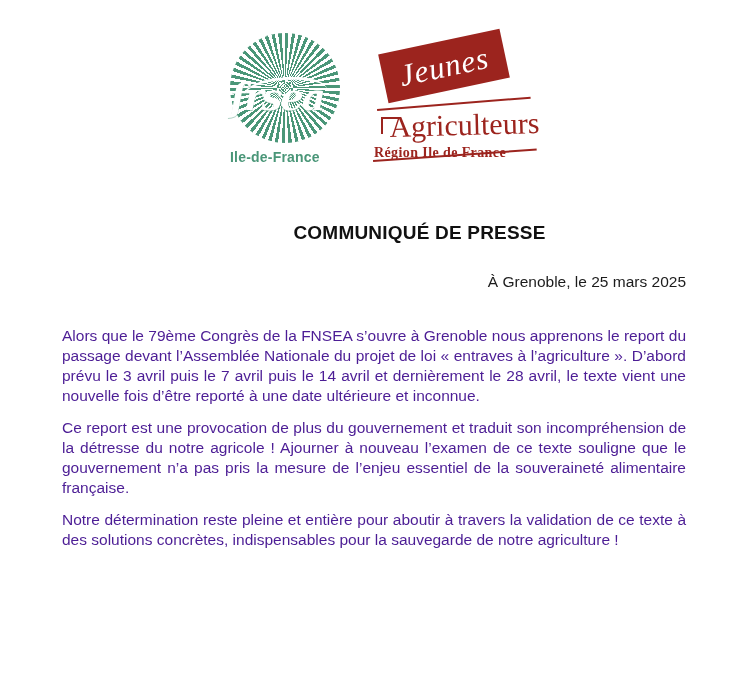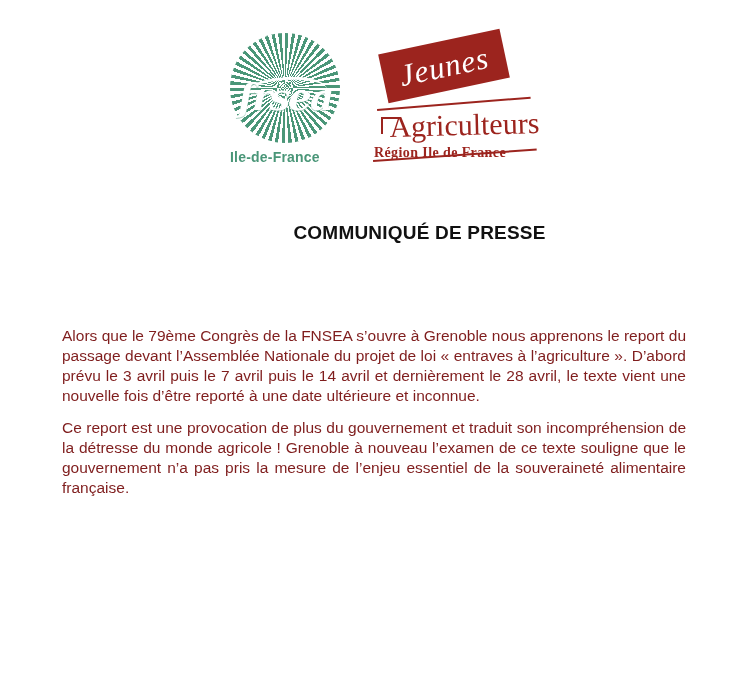--- a/index.html
+++ b/index.html
@@ -13,21 +13,21 @@
   .sunburst{
     position:relative;width:110px;height:110px;border-radius:50%;
     background:repeating-conic-gradient(from 0deg,#4a9678 0deg 3.6deg,#ffffff 3.6deg 7.2deg);
   }
   .frsea-wave{
     position:absolute;left:13px;top:44px;width:84px;height:13px;
     border-top:3px solid #fff;border-radius:50%/100% 100% 0 0;
     transform:rotate(-4deg);
   }
   .frsea-word{
-    position:absolute;left:0;top:46px;width:110px;text-align:center;
+    position:absolute;left:0;top:46px;width:110px;
     font-family:"DejaVu Serif",serif;font-style:italic;font-weight:bold;
     font-size:37px;line-height:1;color:#ffffff;letter-spacing:-2px;
     text-shadow:0 1px 0 rgba(74,150,120,.45);
   }
   .frsea-region{
     margin-top:6px;font-weight:bold;font-size:14px;
     color:#4a9678;letter-spacing:.2px;
   }
 
   
@@ -72,21 +72,21 @@
     position:absolute;left:62px;top:273px;width:624px;text-align:right;
     font-size:15.5px;color:#1c1c1c;
   }
   .content{position:absolute;left:62px;top:326px;width:624px;}
   .headline{
     margin:0 0 29px 0;font-size:18px;font-weight:bold;line-height:22px;
     text-align:justify;color:#111111;
   }
   .content p{
     margin:0 0 12px 0;font-size:15.5px;line-height:20px;text-align:justify;
-    color:#7f1d1d;
+    color:#4c1d95;
   }
 </style>
 </head>
 <body>
 
 <div class="page">
 
   <header>
 
     <div class="frsea">
@@ -105,19 +105,21 @@
       <div class="ja-bracket"></div>
       <div class="ja-word2">Agriculteurs</div>
       <div class="ja-region">Région Ile de France</div>
       <div class="ja-underline"></div>
     </div>
 
   </header>
 
   <h1 class="press-title">COMMUNIQUÉ DE PRESSE</h1>
 
+  <div class="dateline">À Grenoble, le 25 mars 2025</div>
 
   <section class="content">
     <p>Alors que le 79ème Congrès de la FNSEA s’ouvre à Grenoble nous apprenons le report du passage devant l’Assemblée Nationale du projet de loi « entraves à l’agriculture ». D’abord prévu le 3 avril puis le 7 avril puis le 14 avril et dernièrement le 28 avril, le texte vient une nouvelle fois d’être reporté à une date ultérieure et inconnue.</p>
-    <p>Ce report est une provocation de plus du gouvernement et traduit son incompréhension de la détresse du monde agricole ! Grenoble à nouveau l’examen de ce texte souligne que le gouvernement n’a pas pris la mesure de l’enjeu essentiel de la souveraineté alimentaire française.</p>
+    <p>Ce report est une provocation de plus du gouvernement et traduit son incompréhension de la détresse du notre agricole ! Ajourner à nouveau l’examen de ce texte souligne que le gouvernement n’a pas pris la mesure de l’enjeu essentiel de la souveraineté alimentaire française.</p>
+    <p>Notre détermination reste pleine et entière pour aboutir à travers la validation de ce texte à des solutions concrètes, indispensables pour la sauvegarde de notre agriculture !</p>
   </section>
 
 </div>
 
 </body></html>

